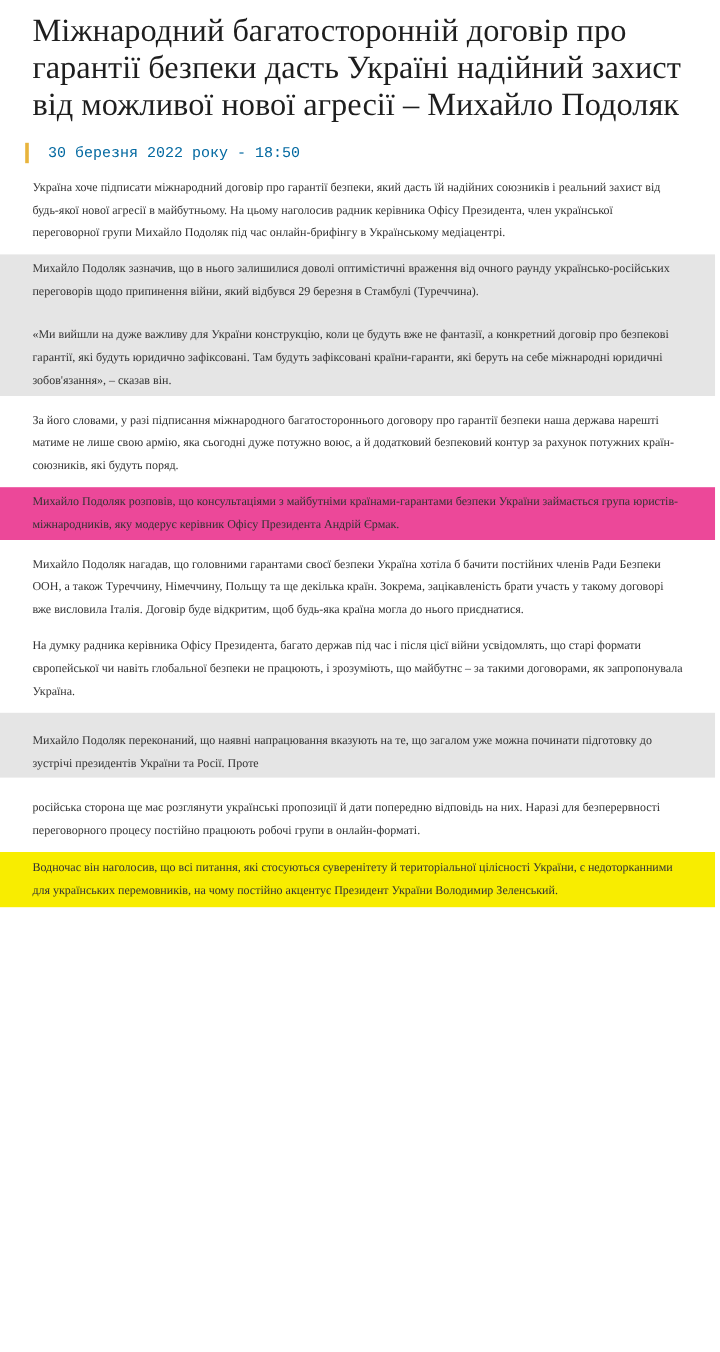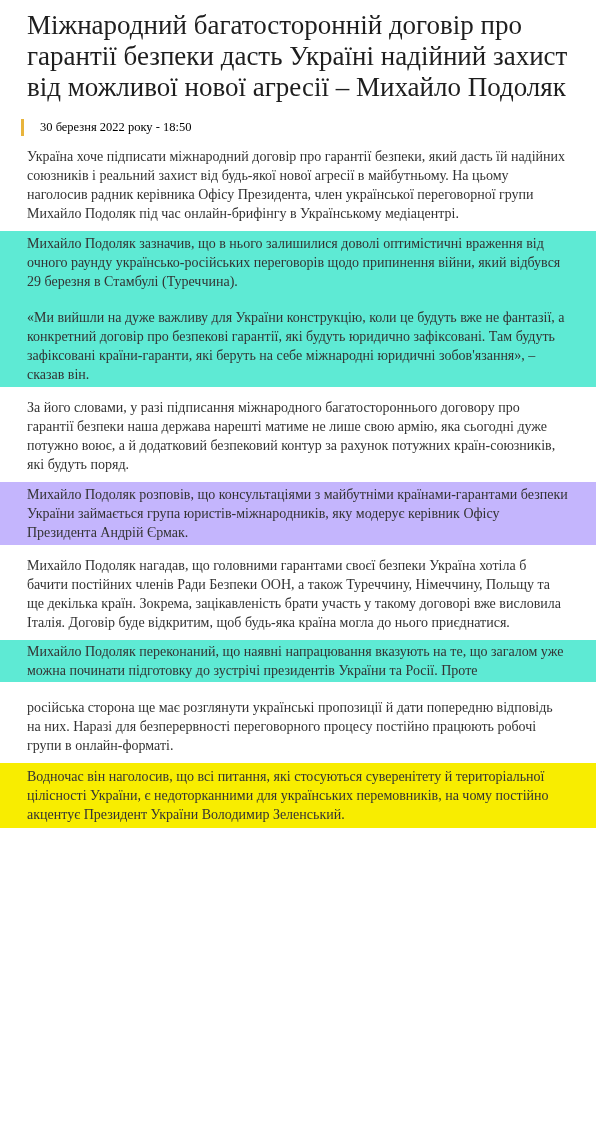--- a/index.html
+++ b/index.html
@@ -28,38 +28,39 @@
   .date-marker {
     display: inline-block;
     width: 3px;
     height: 17px;
     background: #e8b43c;
     flex: 0 0 auto;
   }
   .date-text {
     margin-left: 16px;
     font-size: 12.5px;
-    color: #000000;
+    color: #0369a1;
+    font-family: Liberation Mono, monospace;
   }
   .para {
     margin: 11px 27px 0 27px;
-    font-size: 14px;
+    font-size: 10px;
     line-height: 19px;
   }
   .band {
     margin-top: 8px;
     padding: 3px 27px;
   }
   .band .para { margin: 0; }
   .band .para + .para { margin-top: 17px; }
   .band + .band { margin-top: 5px; }
-  .band.pink   { background: #5eead4; }
-  .band.cyan   { background: #c4b5fd; }
+  .band.pink   { background: #e5e5e5; }
+  .band.cyan   { background: #ec4899; }
   .band.yellow { background: #f8ed00; padding-top: 4px; padding-bottom: 4px; }
-  .band.tight  { padding-top: 2px; padding-bottom: 2px; }
+  .band.tight  { padding-top: 14px; padding-bottom: 2px; }
   .para.cont   { margin-top: 16px; }
 </style>
 </head>
 <body>
 
 <div class="page">
 
   <h1 class="title">Міжнародний багатосторонній договір про гарантії безпеки дасть Україні надійний захист від можливої нової агресії – Михайло Подоляк</h1>
 
   <div class="date-row">
@@ -77,20 +78,21 @@
 
   <p class="para">За його словами, у разі підписання міжнародного багатостороннього договору про гарантії безпеки наша держава нарешті матиме не лише свою армію, яка сьогодні дуже потужно воює, а й додатковий безпековий контур за рахунок потужних країн-союзників, які будуть поряд.</p>
 
   <div class="band cyan">
     <p class="para">Михайло Подоляк розповів, що консультаціями з майбутніми країнами-гарантами безпеки України займається група юристів-міжнародників, яку модерує керівник Офісу Президента Андрій Єрмак.</p>
   </div>
 
 
   <p class="para">Михайло Подоляк нагадав, що головними гарантами своєї безпеки Україна хотіла б бачити постійних членів Ради Безпеки ООН, а також Туреччину, Німеччину, Польщу та ще декілька країн. Зокрема, зацікавленість брати участь у такому договорі вже висловила Італія. Договір буде відкритим, щоб будь-яка країна могла до нього приєднатися.</p>
 
+  <p class="para">На думку радника керівника Офісу Президента, багато держав під час і після цієї війни усвідомлять, що старі формати європейської чи навіть глобальної безпеки не працюють, і зрозуміють, що майбутнє – за такими договорами, як запропонувала Україна.</p>
 
   <div class="band pink tight">
     <p class="para">Михайло Подоляк переконаний, що наявні напрацювання вказують на те, що загалом уже можна починати підготовку до зустрічі президентів України та Росії. Проте</p>
   </div>
   <p class="para cont">російська сторона ще має розглянути українські пропозиції й дати попередню відповідь на них. Наразі для безперервності переговорного процесу постійно працюють робочі групи в онлайн-форматі.</p>
 
 
   <div class="band yellow">
     <p class="para">Водночас він наголосив, що всі питання, які стосуються суверенітету й територіальної цілісності України, є недоторканними для українських перемовників, на чому постійно акцентує Президент України Володимир Зеленський.</p>
   </div>

